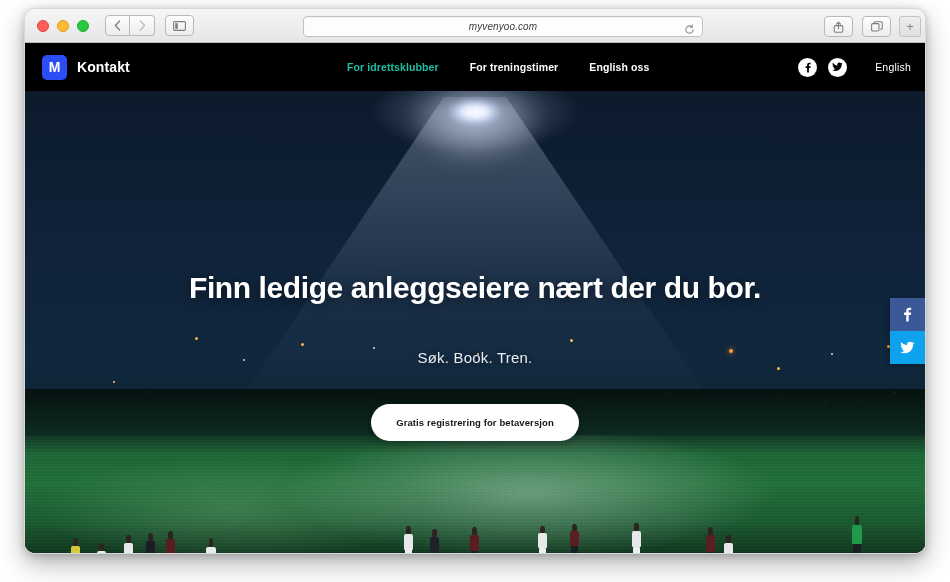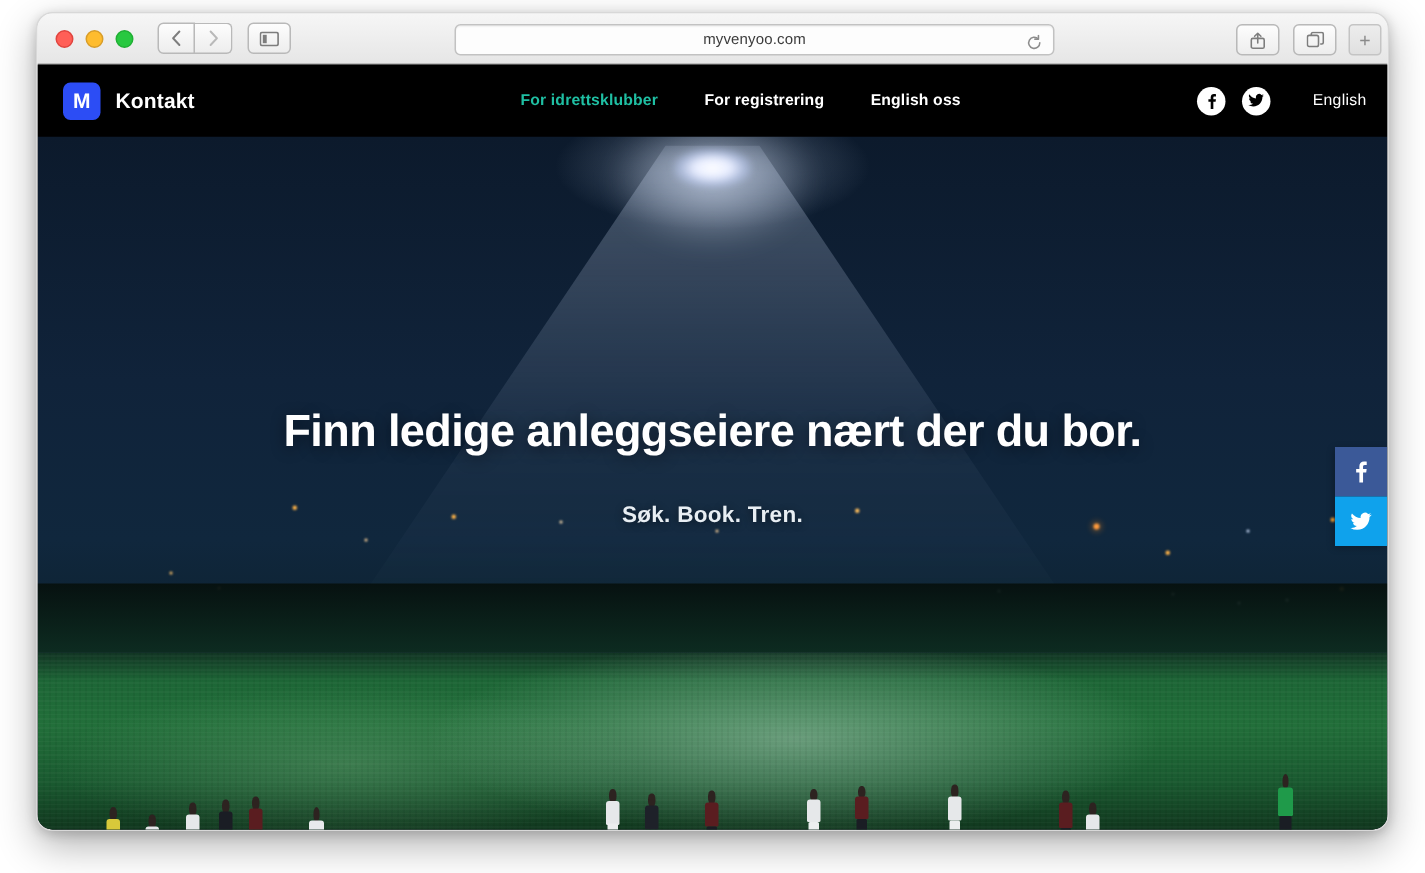--- a/index.html
+++ b/index.html
@@ -51,20 +51,21 @@
 
   #url-field {
     position:absolute;
     left:278px; top:7px;
     width:400px; height:21px;
     background:#fdfdfd;
     border:1px solid #c2c2c2;
     border-radius:4px;
     display:flex; align-items:center; justify-content:center;
     box-shadow:inset 0 1px 1px rgba(0,0,0,.05);
+    font-style:italic;
   }
   #url-text {
     font-size:10px; color:#3b3b3b; letter-spacing:.1px;
   }
   #reload-icon {
     position:absolute; right:7px; top:4px;
     color:#8d8d8d;
   }
 
   .right-btns {
@@ -194,23 +195,23 @@
   }
   #headline {
     margin-top:180px;
     color:#ffffff;
     font-size:30px; font-weight:bold;
     letter-spacing:-.4px;
     text-shadow:0 2px 10px rgba(0,0,0,.45);
     white-space:nowrap;
   }
   #subhead {
-    margin-top:30px;
+    margin-top:44px;
     color:#e8eef3;
-    font-size:15px; font-weight:bold;
+    font-size:15px; font-weight:normal;
     letter-spacing:.2px;
     text-shadow:0 1px 6px rgba(0,0,0,.45);
   }
   #cta-button {
     margin-top:38px;
     background:#ffffff;
     color:#14161b;
     font-size:9.5px; font-weight:bold;
     letter-spacing:.1px;
     padding:13px 25px;
@@ -296,21 +297,21 @@
   <div id="page">
 
     <div id="site-nav">
       <div id="brand">
         <div id="logo-mark">M</div>
         <div id="brand-name">Kontakt</div>
       </div>
 
       <div id="nav-links">
         <a class="nav-link active">For idrettsklubber</a>
-        <a class="nav-link">For registrering</a>
+        <a class="nav-link">For treningstimer</a>
         <a class="nav-link">English oss</a>
       </div>
 
       <div id="nav-right">
         <span class="social-round">
           <svg width="11" height="11" viewBox="0 0 11 11">
             <path d="M6.9 10.6V5.9h1.5l.23-1.7H6.9V3.1c0-.5.14-.83.84-.83h.9V.76C8.48.73 7.95.7 7.33.7c-1.3 0-2.2.8-2.2 2.25v1.25H3.6v1.7h1.53v4.7z" fill="#000"></path>
           </svg>
         </span>
         <span class="social-round">
@@ -437,20 +438,21 @@
 
       <div class="player" style="left:827px;top:434px;width:10px;height:36px;">
         <span class="head"></span>
         <span class="torso" style="background:#1f9a4a;"></span>
         <span class="legs" style="background:#1a1d24;"></span>
       </div>
 
       <div id="hero-copy">
         <h1 id="headline">Finn ledige anleggseiere nært der du bor.</h1>
         <p id="subhead">Søk. Book. Tren.</p>
+        <button id="cta-button">Gratis registrering for betaversjon</button>
       </div>
 
       <div id="share-rail">
         <div class="share-btn" id="share-facebook">
           <svg width="9" height="15" viewBox="0 0 9 15">
             <path d="M5.7 14.6V8h2.1l.32-2.4H5.7V4.1c0-.7.2-1.17 1.18-1.17h1.27V.78C7.93.74 7.19.7 6.32.7 4.5.7 3.25 1.82 3.25 3.86V5.6H1.1V8h2.15v6.6z" fill="#fff"></path>
           </svg>
         </div>
         <div class="share-btn" id="share-twitter">
           <svg width="15" height="13" viewBox="0 0 15 13">

